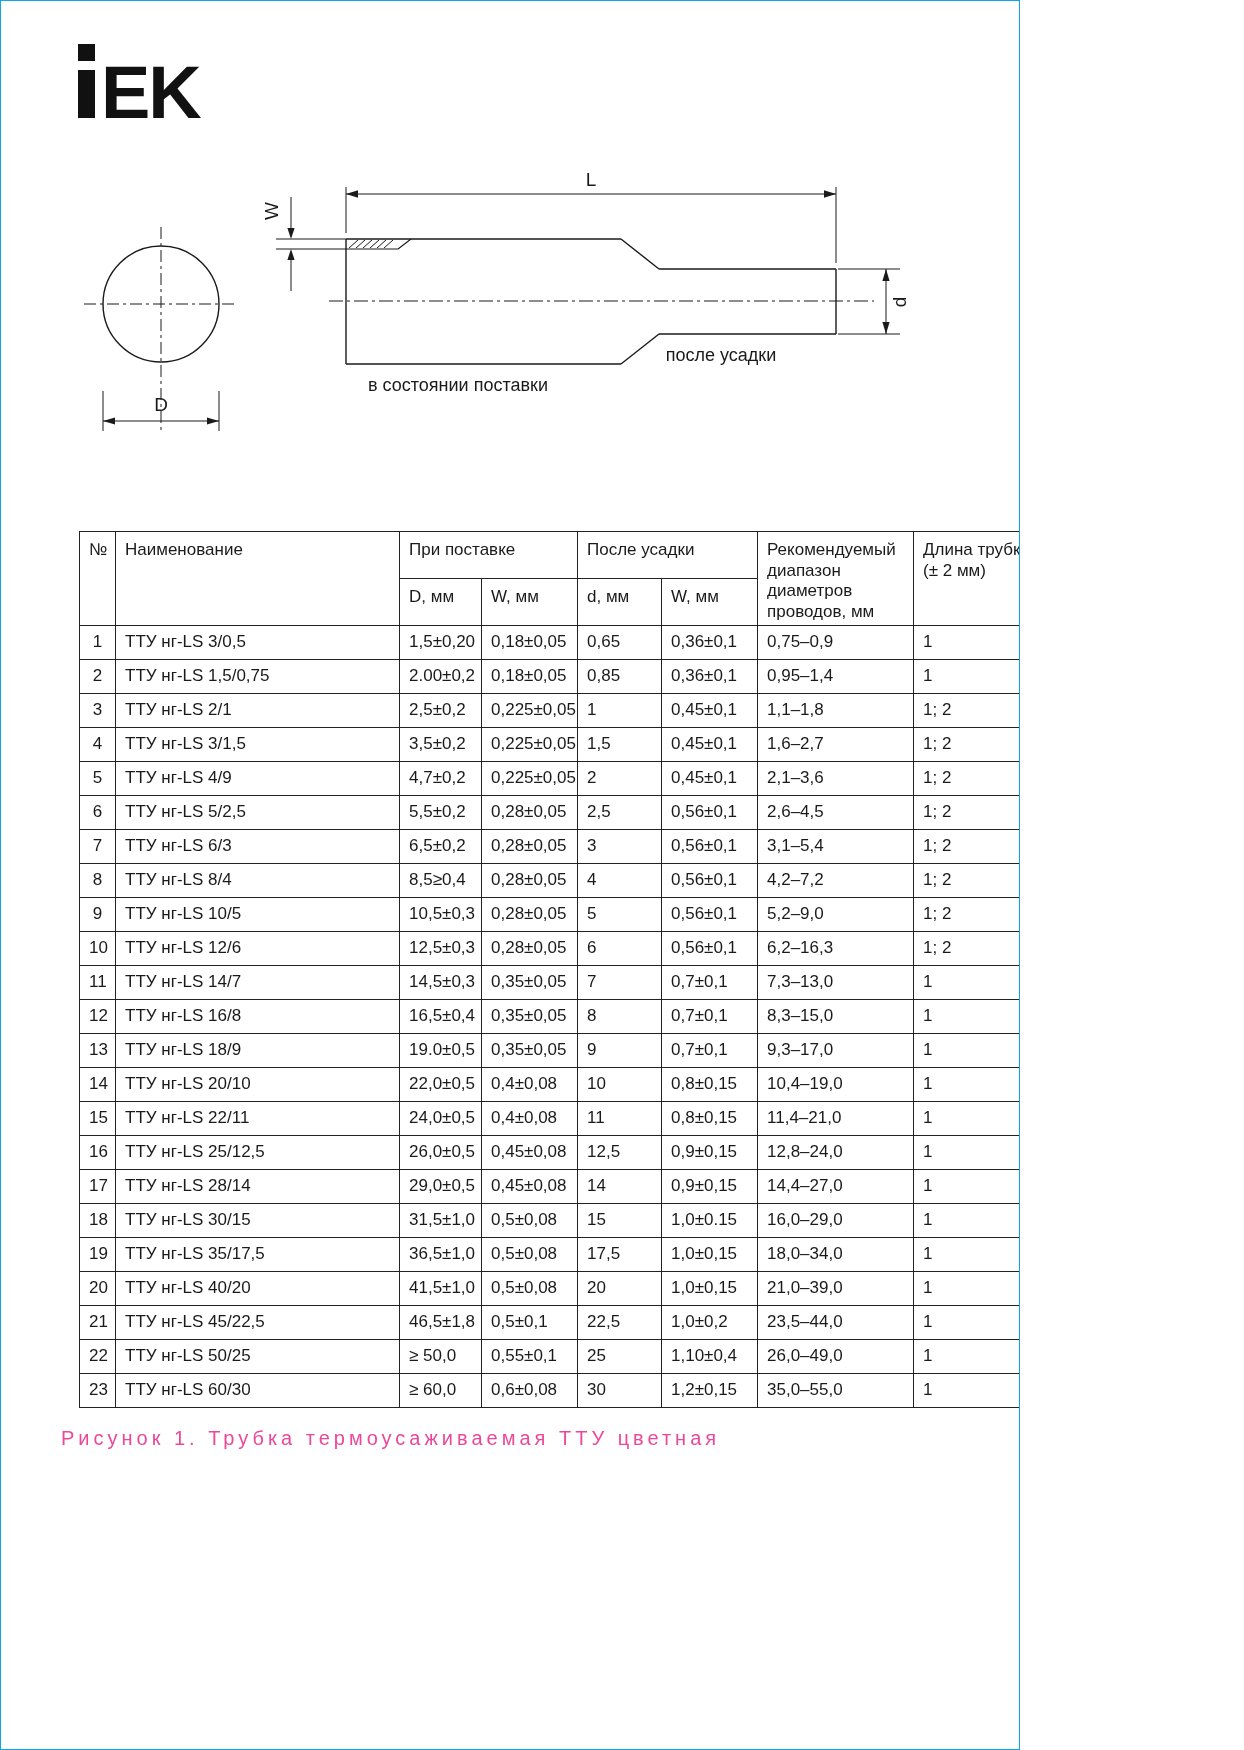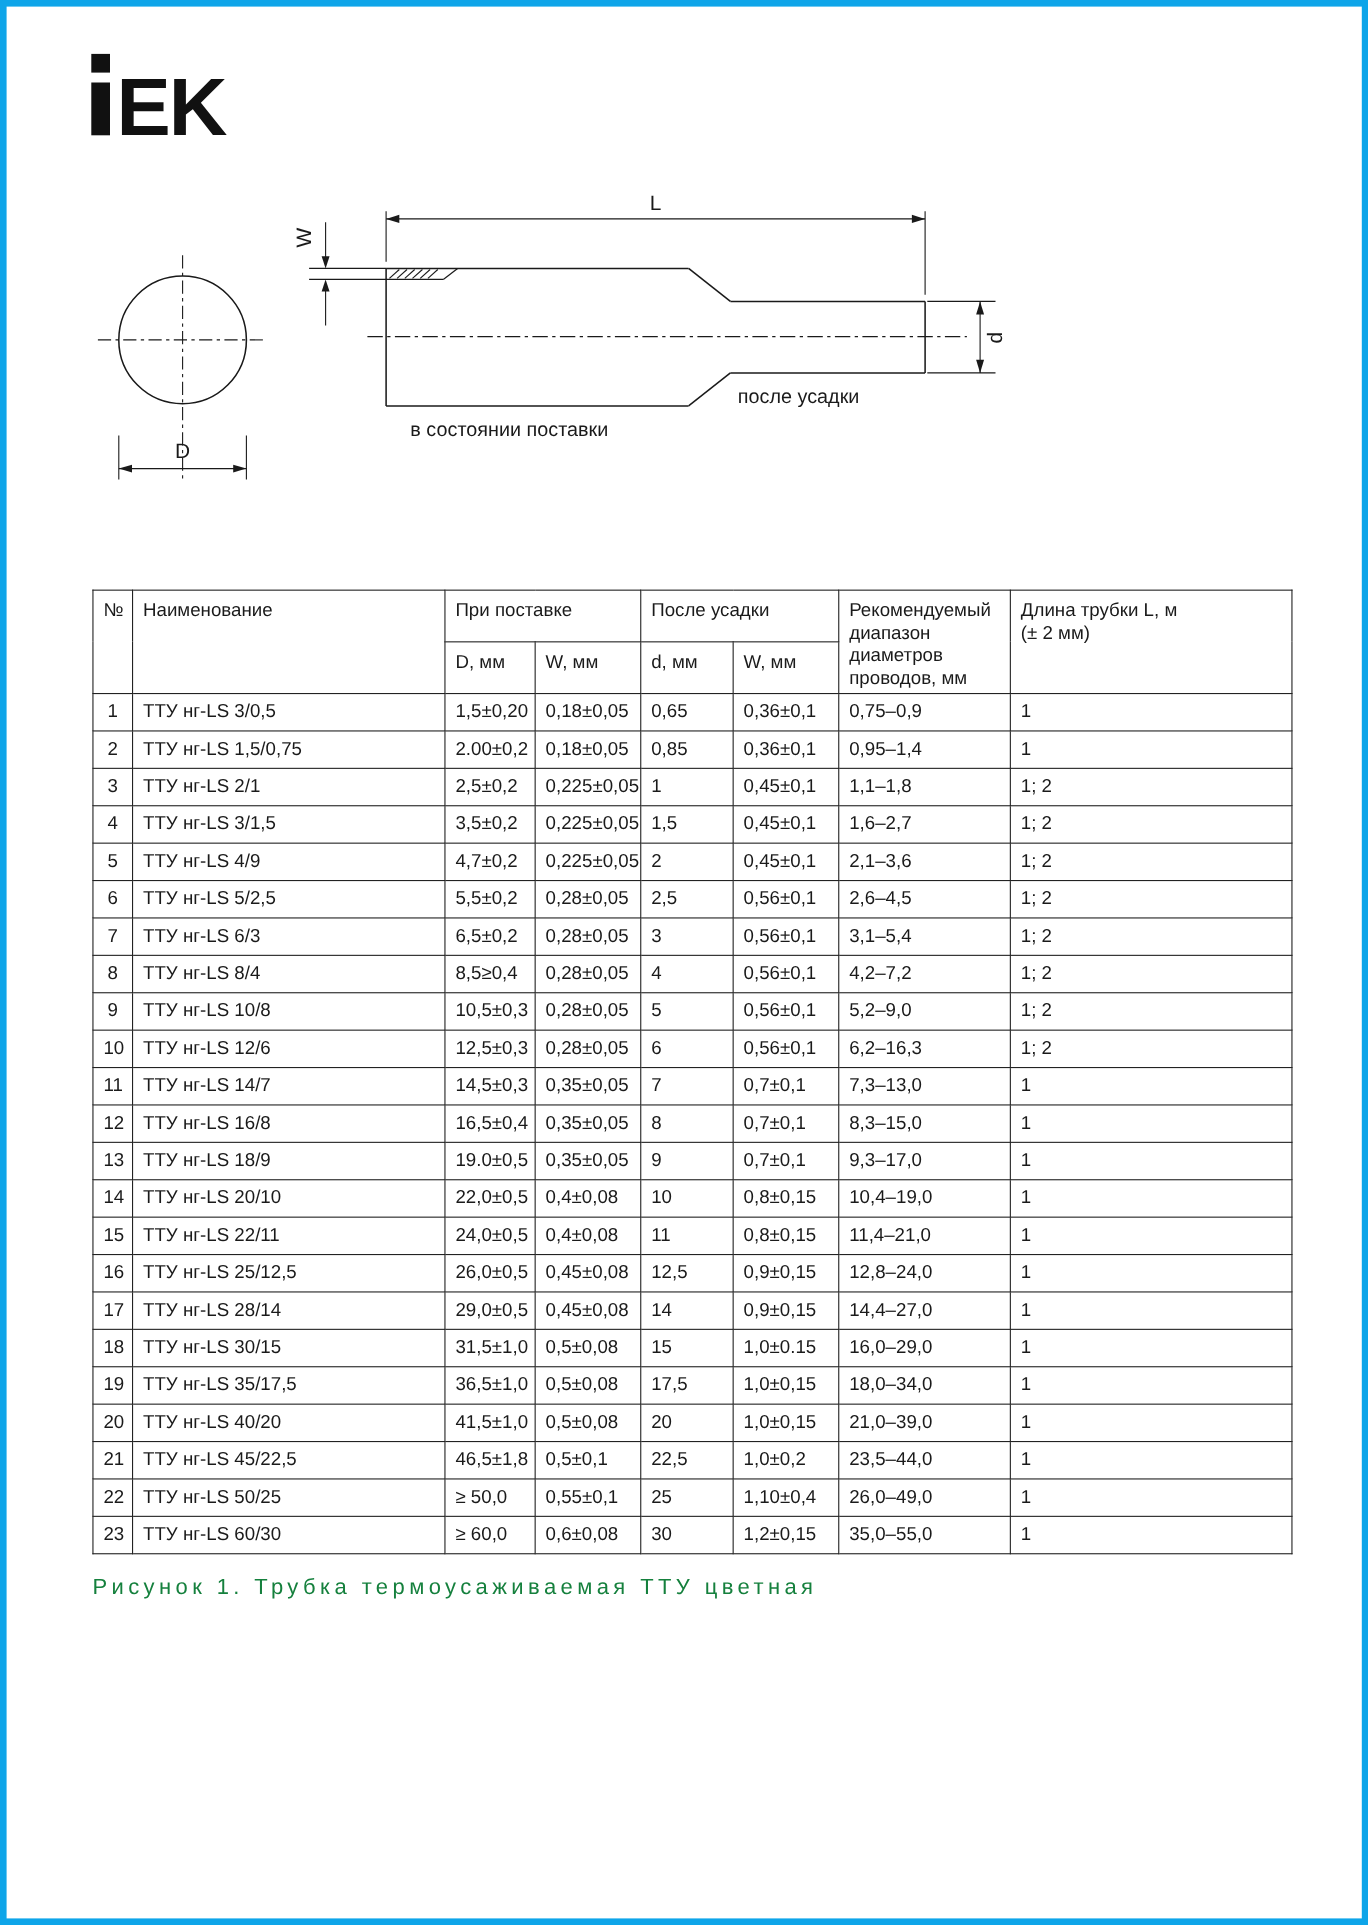--- a/index.html
+++ b/index.html
@@ -1,20 +1,20 @@
 <!DOCTYPE html>
 <html><head>
 <meta charset="utf-8">
 <style>
   * { margin:0; padding:0; box-sizing:border-box; }
   html,body { background:#ffffff; }
   body { font-family:"Liberation Sans", sans-serif; color:#1a1a1a; }
   .page {
-    position:relative; width:1244px; height:1750px;
-    background:#ffffff; border:6px solid #0ea5e9; overflow:hidden;
+    position:relative; width:1020px; height:1750px;
+    background:#ffffff; border:1px solid #0ea5e9; overflow:hidden;
   }
   .logo { position:absolute; left:75px; top:40px; width:130px; height:80px; }
   .drawing { position:absolute; left:75px; top:148px; width:880px; height:320px; }
   .drawing svg text { font-family:"Liberation Sans", sans-serif; fill:#1a1a1a; }
 
   table.spec-table {
     position:absolute; left:78px; top:530px;
     width:1090px; border-collapse:collapse; table-layout:fixed;
     font-size:17px;
   }
@@ -23,22 +23,22 @@
     padding:2px 9px;
     font-weight:normal;
     text-align:left;
     line-height:1.22;
   }
   .spec-table thead th { vertical-align:top; padding-top:8px; white-space:pre-line; height:38px; }
   .spec-table tbody td { height:34px; vertical-align:middle; }
   .col-num { text-align:center !important; }
 
   .caption {
-    position:absolute; left:78px; top:1426px;
-    font-size:20px; letter-spacing:0.2em; color:#15803d;
+    position:absolute; left:60px; top:1426px;
+    font-size:20px; letter-spacing:0.2em; color:#ec4899;
   }
 </style>
 </head>
 <body>
 
 <div class="page">
 
   <div class="logo">
     <svg width="130" height="80" viewBox="0 0 130 80">
       <rect x="2" y="3" width="17" height="17" fill="#111"></rect>
@@ -222,21 +222,21 @@
           <td>ТТУ нг-LS 8/4</td>
           <td>8,5≥0,4</td>
           <td>0,28±0,05</td>
           <td>4</td>
           <td>0,56±0,1</td>
           <td>4,2–7,2</td>
           <td>1; 2</td>
         </tr>
         <tr>
           <td class="col-num">9</td>
-          <td>ТТУ нг-LS 10/8</td>
+          <td>ТТУ нг-LS 10/5</td>
           <td>10,5±0,3</td>
           <td>0,28±0,05</td>
           <td>5</td>
           <td>0,56±0,1</td>
           <td>5,2–9,0</td>
           <td>1; 2</td>
         </tr>
         <tr>
           <td class="col-num">10</td>
           <td>ТТУ нг-LS 12/6</td>

